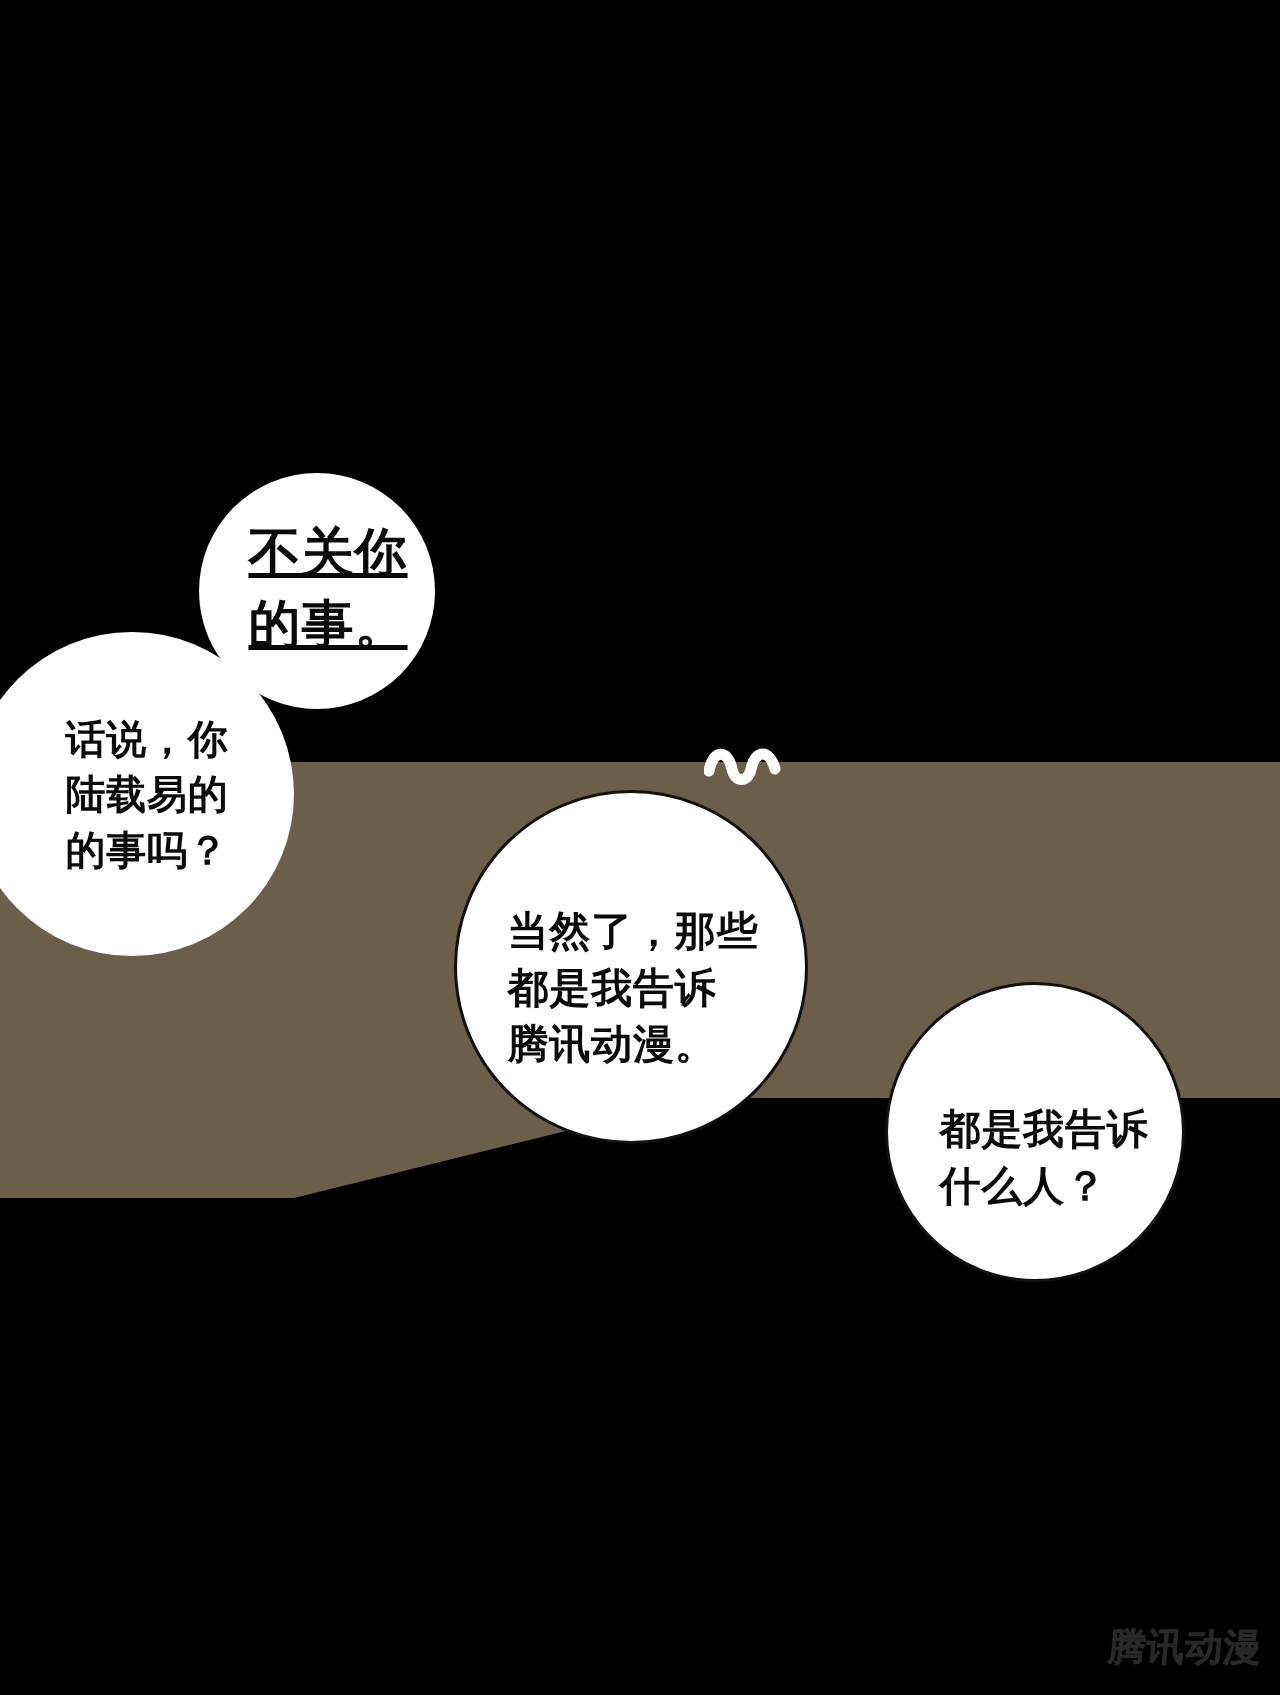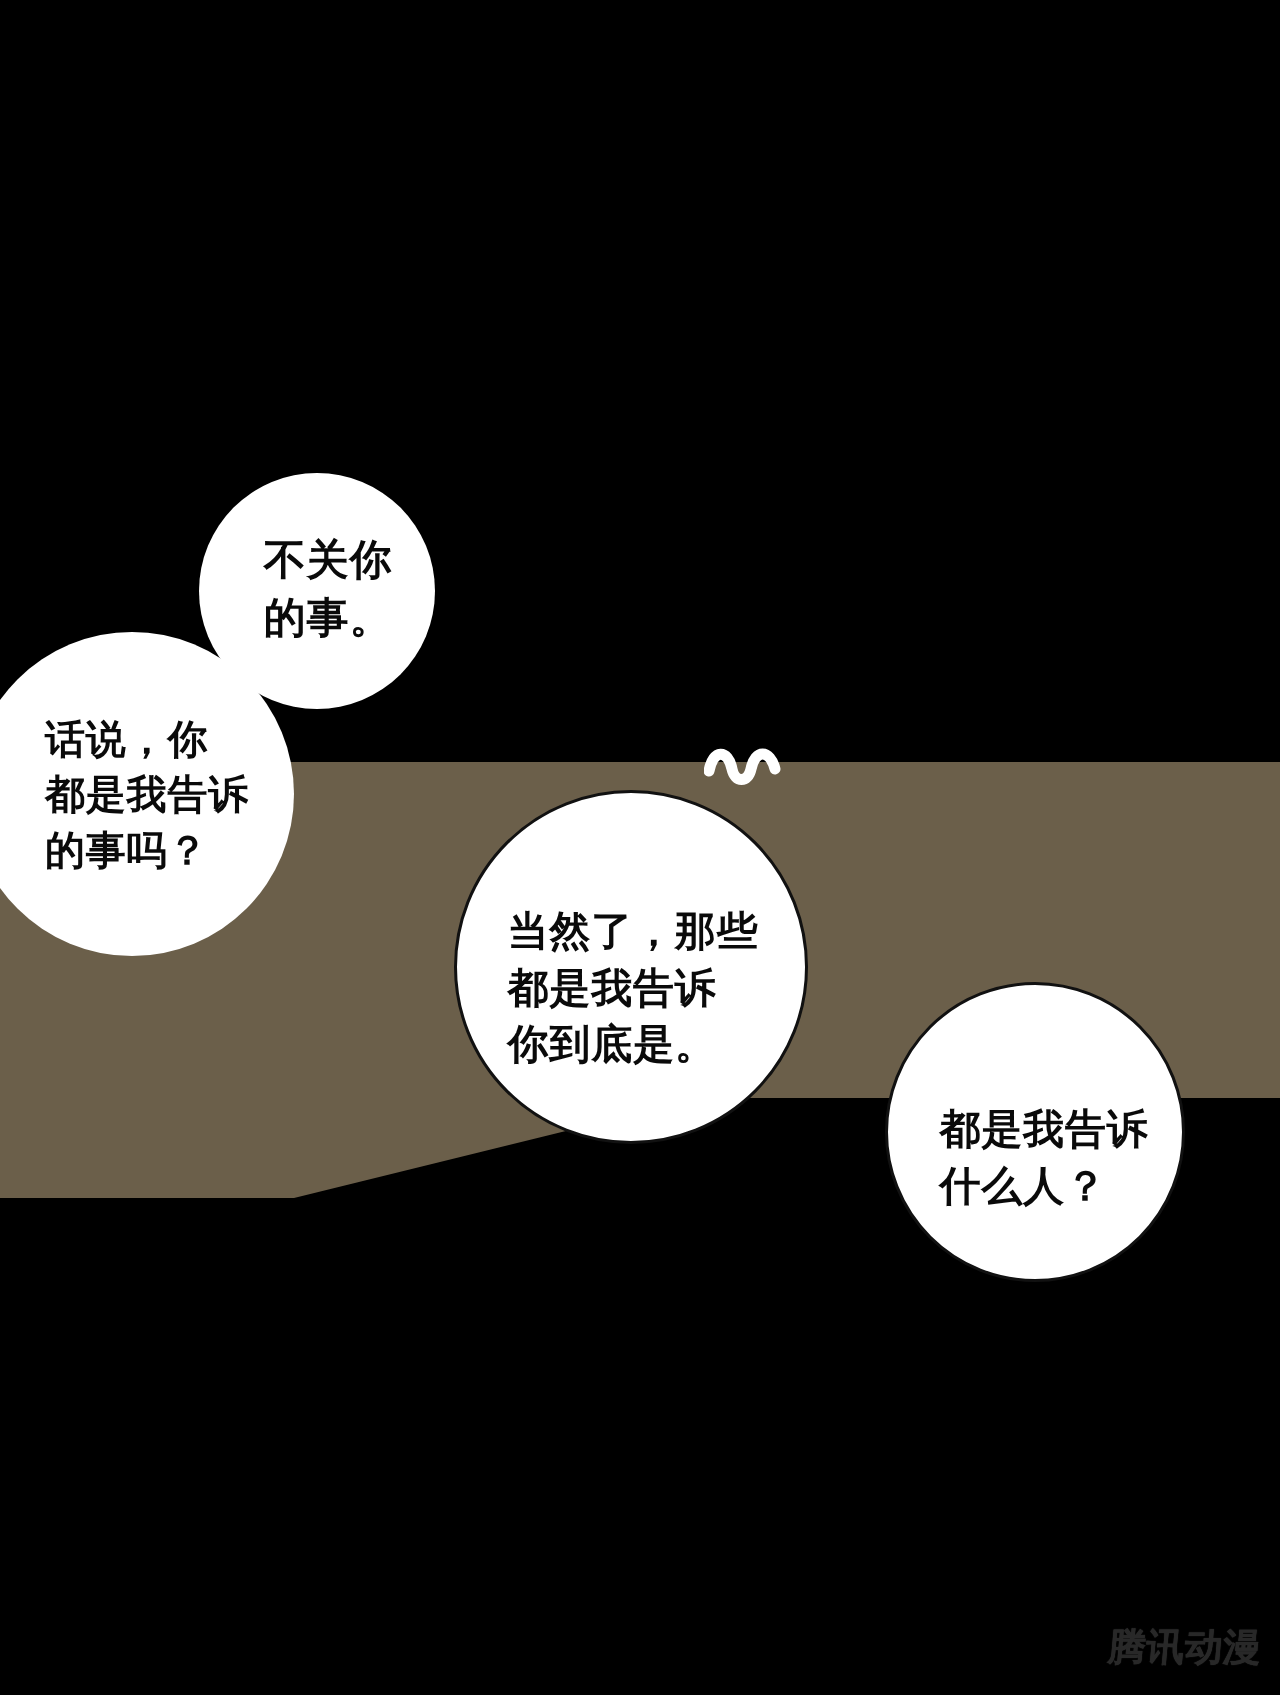--- a/index.html
+++ b/index.html
@@ -67,23 +67,24 @@
 
   
   #bubble-1 {
     left: 199px;
     top: 473px;
     width: 236px;
     height: 236px;
     z-index: 6;
   }
   #bubble-1 .bubble-text {
-    font-size: 42px;
+    font-size: 52px;
     margin-left: 22px;
     margin-top: -4px;
+    text-decoration: underline;
   }
 
   
   #bubble-2 {
     left: -30px;
     top: 632px;
     width: 324px;
     height: 324px;
     z-index: 5;
   }
@@ -160,28 +161,28 @@
     </svg>
   </div>
 
   <div class="bubble noborder" id="bubble-1">
     <div class="bubble-text">不关你
 的事。</div>
   </div>
 
   <div class="bubble noborder" id="bubble-2">
     <div class="bubble-text">话说，你
-都是我告诉
+陆载易的
 的事吗？</div>
   </div>
 
   <div class="bubble" id="bubble-3">
     <div class="bubble-text">当然了，那些
 都是我告诉
-你到底是。</div>
+腾讯动漫。</div>
   </div>
 
   <div class="bubble" id="bubble-4">
     <div class="bubble-text">都是我告诉
 什么人？</div>
   </div>
 
   <div id="watermark">腾讯动漫</div>
 
 </div>

